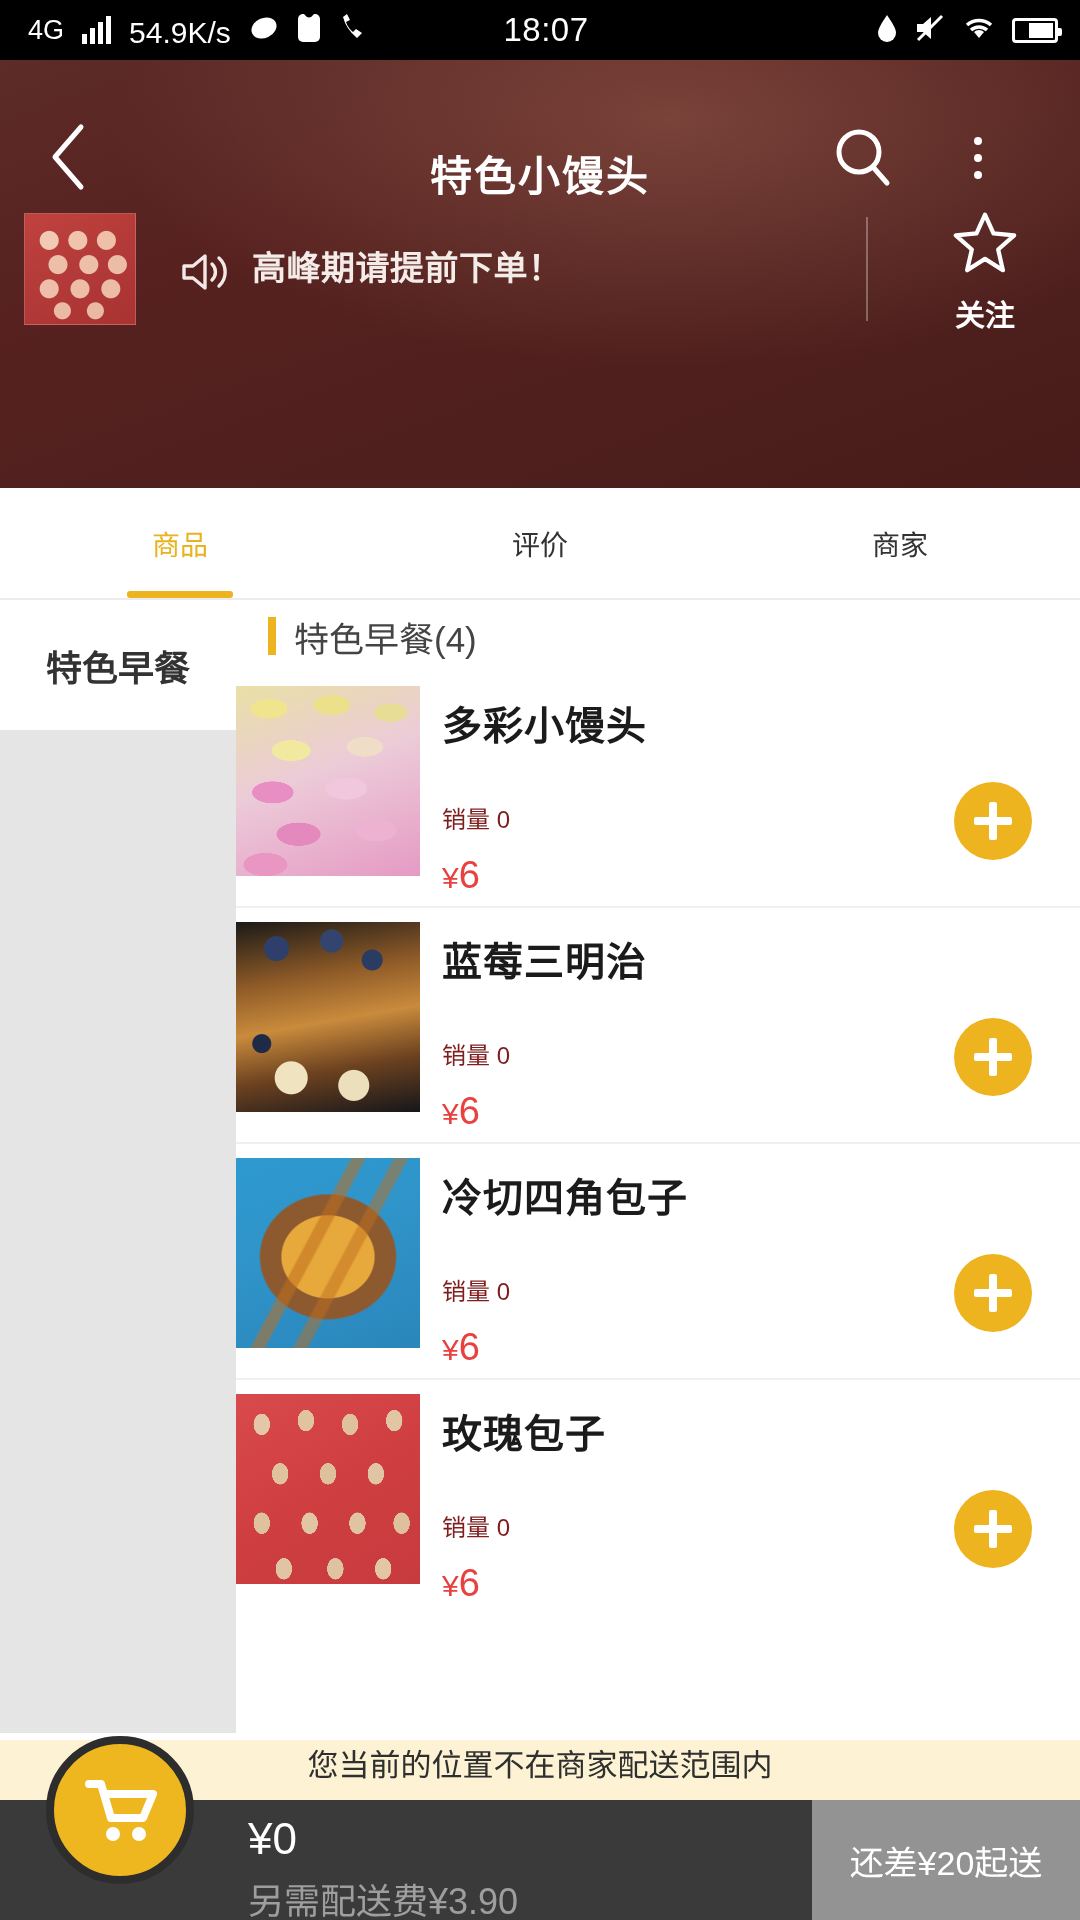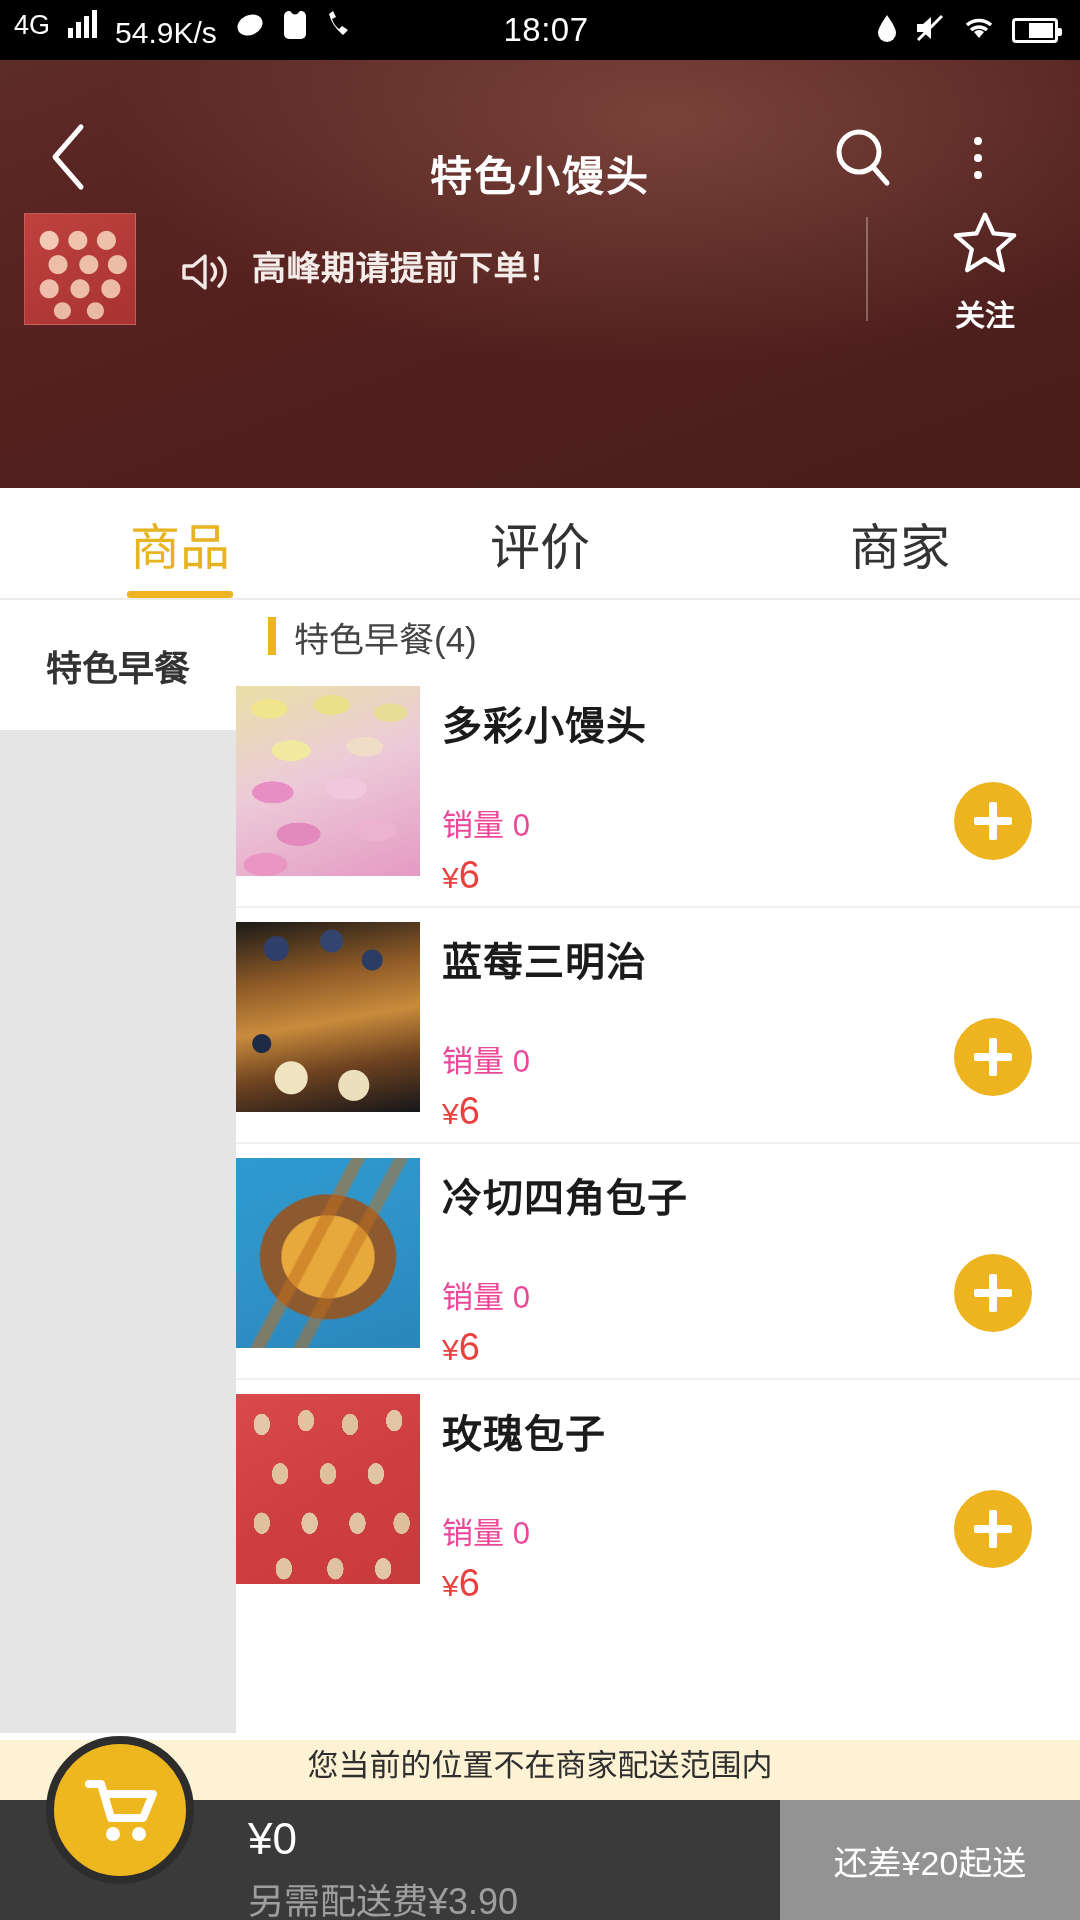--- a/index.html
+++ b/index.html
@@ -8,21 +8,21 @@
     font-family: "Liberation Sans", "DejaVu Sans", sans-serif;
     background: #ffffff; overflow: hidden;
   }
   #app { position: relative; width: 1080px; height: 1920px; }
 
   
   .statusbar {
     position: absolute; top: 0; left: 0; width: 1080px; height: 60px;
     background: #000; color: #fff; display: flex; align-items: center;
   }
-  .sb-left { display: flex; gap: 18px; padding-left: 14px; flex: 1; }
+  .sb-left { display: flex; align-items: center; gap: 18px; padding-left: 28px; flex: 1; }
   .sb-center { position: absolute; left: 12px; right: 0; text-align: center;
                font-size: 33px; letter-spacing: .5px; }
   .sb-right { display: flex; align-items: center; gap: 16px; padding-right: 22px;
               margin-left: auto; z-index: 2; }
   .sb-text { font-size: 30px; margin-top: 6px; }
   .sb-4g { font-size: 27px; }
   .bars { display: flex; align-items: flex-end; gap: 3px; height: 28px; }
   .bars i { width: 5px; background: #fff; display: block; }
   .bars i:nth-child(1) { height: 10px; }
   .bars i:nth-child(2) { height: 16px; }
@@ -88,21 +88,21 @@
                  background: rgba(255,255,255,.30); }
   .fav-btn { position: absolute; left: 900px; top: 4px; width: 170px; height: 126px;
              display: flex; flex-direction: column; align-items: center; gap: 6px; }
   .fav-label { color: #fff; font-size: 30px; margin-top: 12px; }
 
   
   .tabs { position: absolute; top: 488px; left: 0; width: 1080px; height: 112px;
           background: #fff; display: flex; border-bottom: 2px solid #ececec; }
   .tab { flex: 1; display: flex; flex-direction: column; align-items: center;
          justify-content: center; position: relative; }
-  .tab-label { font-size: 50px; color: #333; font-family: Liberation Mono, monospace; }
+  .tab-label { font-size: 28px; color: #333; font-family: Liberation Mono, monospace; }
   .tab.active .tab-label { color: #e8b320; }
   .tab-underline { position: absolute; bottom: 0; width: 106px; height: 7px;
                    background: #eeb321; border-radius: 3px; }
 
   
   .content { position: absolute; top: 600px; left: 0; width: 1080px; height: 1133px;
              background: #fff; }
   .catside { position: absolute; left: 0; top: 0; width: 236px; height: 1133px;
              background: #e5e5e5; }
   .cat-item { height: 130px; display: flex; align-items: center; justify-content: center;
@@ -115,21 +115,21 @@
   .section-bar { width: 8px; height: 38px; background: #edb420; margin-right: 18px; }
   .section-title { font-size: 35px; color: #444; }
 
   .prod { position: relative; height: 236px; border-bottom: 2px solid #f0f0f0;
           padding: 12px 0 0 0; }
   .prod:last-child { border-bottom: none; }
   .prod-img { position: absolute; left: 0px; top: 14px; width: 184px; height: 190px;
               background-size: cover; }
   .prod-name { position: absolute; left: 206px; top: 22px; font-size: 40px;
                color: #1b1b1b; font-weight: bold; letter-spacing: 1px; }
-  .prod-sales { position: absolute; left: 206px; top: 128px; font-size: 31px; color: #ec4899; }
+  .prod-sales { position: absolute; left: 206px; top: 128px; font-size: 24px; color: #7f1d1d; }
   .prod-price { position: absolute; left: 206px; top: 182px; font-size: 38px; color: #e8413f; }
   .prod-price .yen { font-size: 30px; }
   .add-btn { position: absolute; right: 48px; top: 110px; width: 78px; height: 78px;
              border-radius: 50%; background: #edb41f; display: flex; align-items: center;
              justify-content: center; }
   .add-btn::before, .add-btn::after { content: ""; position: absolute; background: #fff;
                                       border-radius: 2px; }
   .add-btn::before { width: 38px; height: 8px; }
   .add-btn::after { width: 8px; height: 38px; }
 
@@ -190,21 +190,21 @@
               background: #fdf3d4; display: flex; align-items: flex-start;
               justify-content: center; }
   .warn-text { font-size: 31px; color: #2f2f2f; }
   .cartbar { position: absolute; left: 0; bottom: 0; width: 1080px; height: 120px;
              background: #3a3a3a; display: flex; align-items: center; }
   .cart-circle { position: absolute; left: 46px; bottom: 36px; width: 148px; height: 148px;
                  border-radius: 50%; background: #eeb71f; border: 8px solid #2d2d2d;
                  display: flex; align-items: center; justify-content: center; }
   .cart-amount { position: absolute; left: 248px; top: 14px; color: #fff; font-size: 44px; }
   .cart-fee { position: absolute; left: 248px; top: 72px; color: #9e9e9e; font-size: 36px; }
-  .checkout-btn { position: absolute; right: 0; top: 0; width: 300px; height: 120px;
+  .checkout-btn { position: absolute; right: 0; top: 0; width: 268px; height: 120px;
                   background: #939393; display: flex; align-items: center;
                   justify-content: center; }
   .checkout-label { color: #fff; font-size: 34px; }
 </style>
 </head>
 <body>
 
 <div id="app">
 
   <div class="statusbar">

